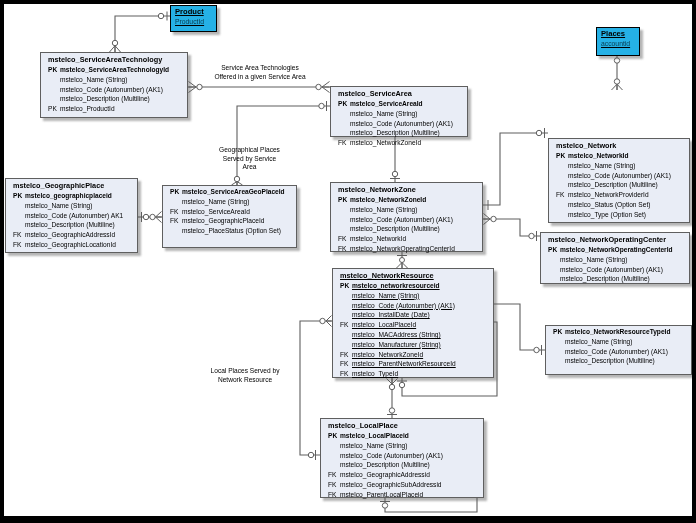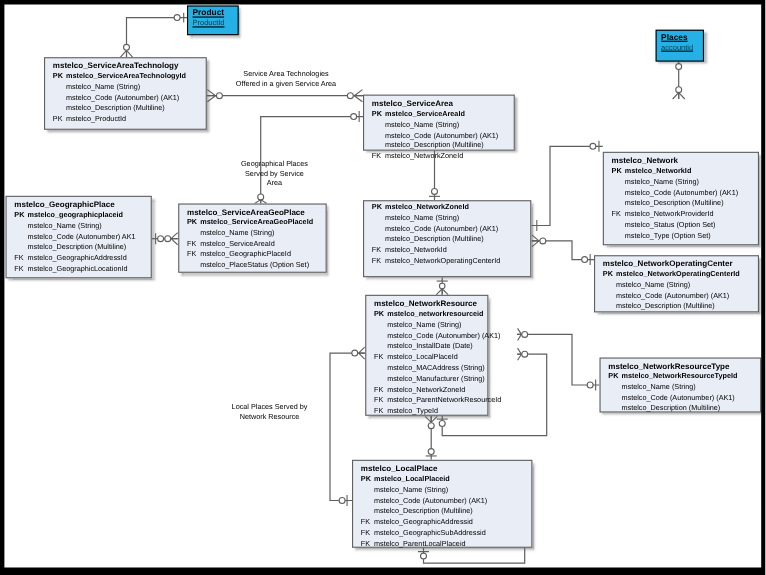--- a/index.html
+++ b/index.html
@@ -28,21 +28,21 @@
   
   #e-product{left:170px;top:5px;width:47px;height:27px;}
   #e-account{left:596px;top:27px;width:44px;height:29px;}
   #e-sat{left:40px;top:52px;width:148px;height:66px;}
   #e-sa{left:330px;top:55px;width:138px;height:51px;margin-top:31px;}
   #e-network{left:548px;top:90px;width:142px;height:85px;margin-top:48px;}
   #e-gp{left:5px;top:178px;width:133px;height:75px;}
   #e-sagp{left:162px;top:185px;width:135px;height:63px;}
   #e-nz{left:330px;top:182px;width:153px;height:70px;}
   #e-noc{left:540px;top:232px;width:150px;height:52px;}
-  #e-nr{left:332px;top:268px;width:112px;height:110px;}
+  #e-nr{left:332px;top:268px;width:162px;height:110px;text-decoration:underline;}
   #e-nrt{left:545px;top:325px;width:147px;height:50px;}
   #e-lp{left:320px;top:418px;width:164px;height:80px;}
 
   #lbl-sat-sa{left:185px;top:64px;width:150px;}
   #lbl-sa-sagp{left:192px;top:146px;width:115px;}
   #lbl-nr-lp{left:185px;top:367px;width:120px;}
 
   svg#wires{position:absolute;left:0;top:0;z-index:5;}
   .wire{stroke:#5f5f5f;stroke-width:1.1;fill:none;}
   .dot{fill:#ffffff;stroke:#5f5f5f;stroke-width:1;}
@@ -211,30 +211,30 @@
     <div class="erows">
         <div class="row bold"><span class="pfx">PK</span><span class="nm">mstelco_geographicplaceid</span></div>
         <div class="row indent"><span class="nm">mstelco_Name (String)</span></div>
         <div class="row indent"><span class="nm">mstelco_Code (Autonumber) AK1</span></div>
         <div class="row indent"><span class="nm">mstelco_Description (Multiline)</span></div>
         <div class="row"><span class="pfx">FK</span><span class="nm">mstelco_GeographicAddressId</span></div>
         <div class="row"><span class="pfx">FK</span><span class="nm">mstelco_GeographicLocationId</span></div>
       </div>
   </div>
   <div class="entity" id="e-sagp">
-    <div class="etitle">mstelco_ServiceAreaGeoPlace</div>
     <div class="erows">
         <div class="row bold"><span class="pfx">PK</span><span class="nm">mstelco_ServiceAreaGeoPlaceId</span></div>
         <div class="row indent"><span class="nm">mstelco_Name (String)</span></div>
         <div class="row"><span class="pfx">FK</span><span class="nm">mstelco_ServiceAreaId</span></div>
         <div class="row"><span class="pfx">FK</span><span class="nm">mstelco_GeographicPlaceId</span></div>
         <div class="row indent"><span class="nm">mstelco_PlaceStatus (Option Set)</span></div>
       </div>
   </div>
   <div class="entity" id="e-nz">
+    <div class="etitle">mstelco_NetworkZone</div>
     <div class="erows">
         <div class="row bold"><span class="pfx">PK</span><span class="nm">mstelco_NetworkZoneId</span></div>
         <div class="row indent"><span class="nm">mstelco_Name (String)</span></div>
         <div class="row indent"><span class="nm">mstelco_Code (Autonumber) (AK1)</span></div>
         <div class="row indent"><span class="nm">mstelco_Description (Multiline)</span></div>
         <div class="row"><span class="pfx">FK</span><span class="nm">mstelco_NetworkId</span></div>
         <div class="row"><span class="pfx">FK</span><span class="nm">mstelco_NetworkOperatingCenterId</span></div>
       </div>
   </div>
   <div class="entity" id="e-noc">
@@ -255,21 +255,20 @@
         <div class="row indent"><span class="nm">mstelco_InstallDate (Date)</span></div>
         <div class="row"><span class="pfx">FK</span><span class="nm">mstelco_LocalPlaceId</span></div>
         <div class="row indent"><span class="nm">mstelco_MACAddress (String)</span></div>
         <div class="row indent"><span class="nm">mstelco_Manufacturer (String)</span></div>
         <div class="row"><span class="pfx">FK</span><span class="nm">mstelco_NetworkZoneId</span></div>
         <div class="row"><span class="pfx">FK</span><span class="nm">mstelco_ParentNetworkResourceId</span></div>
         <div class="row"><span class="pfx">FK</span><span class="nm">mstelco_TypeId</span></div>
       </div>
   </div>
   <div class="entity" id="e-nrt">
-    <div class="etitle">mstelco_NetworkResourceType</div>
     <div class="erows">
         <div class="row bold"><span class="pfx">PK</span><span class="nm">mstelco_NetworkResourceTypeId</span></div>
         <div class="row indent"><span class="nm">mstelco_Name (String)</span></div>
         <div class="row indent"><span class="nm">mstelco_Code (Autonumber) (AK1)</span></div>
         <div class="row indent"><span class="nm">mstelco_Description (Multiline)</span></div>
       </div>
   </div>
   <div class="entity" id="e-lp">
     <div class="etitle">mstelco_LocalPlace</div>
     <div class="erows">

